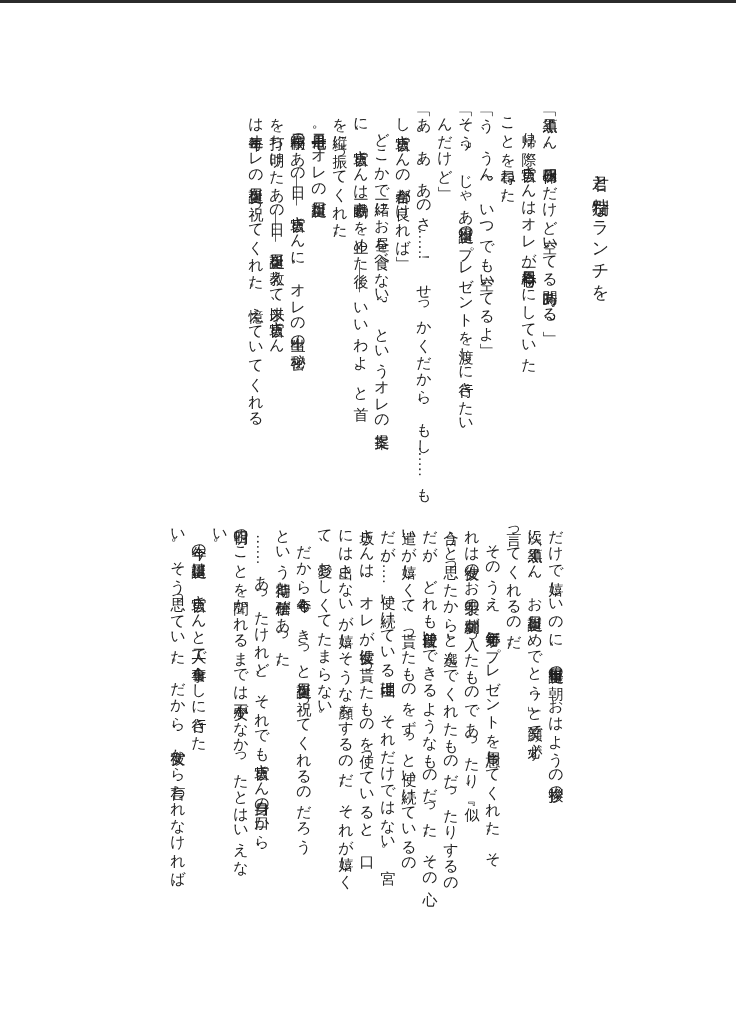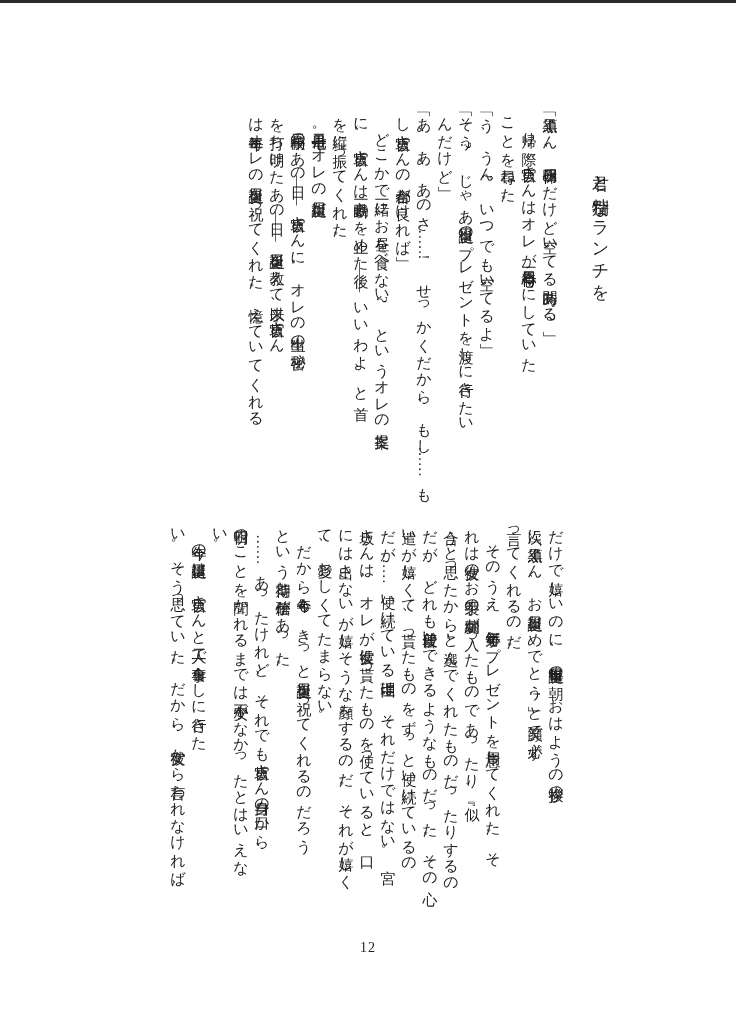--- a/index.html
+++ b/index.html
@@ -106,15 +106,14 @@
       <div class="tline">て、愛おしくてたまらない。</div>
       <div class="tline">　だから今年も、きっと誕生日を祝ってくれるのだろう</div>
       <div class="tline">という期待と確信があった。</div>
       <div class="tline">　……あったけれど、それでも宮坂さん自身の口から、</div>
       <div class="tline">明日のことを聞かれるまでは不安がなかったとはいえな</div>
       <div class="tline">い。</div>
       <div class="tline">　今年の誕生日は、宮坂さんと二人で食事をしに行きた</div>
       <div class="tline">い。そう思っていた。だから、彼女から言われなければ、</div>
     </div>
 
-  <div class="page-number">12</div>
 
 </div>
 
 </body></html>

